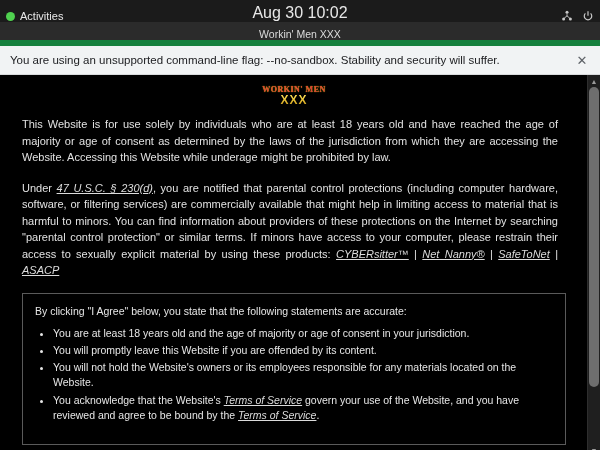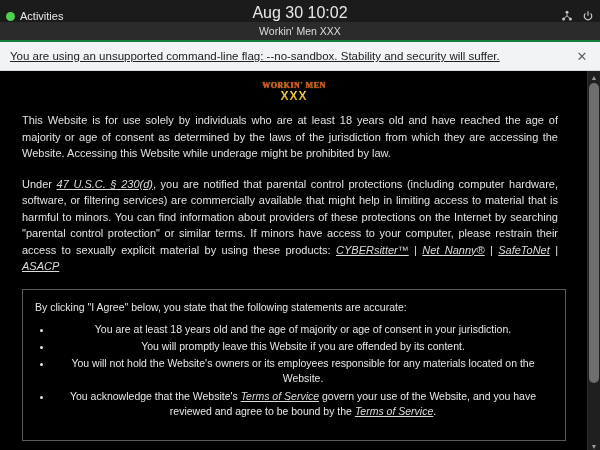--- a/index.html
+++ b/index.html
@@ -75,38 +75,38 @@
     opacity: .9;
   }
 
   
   .winbar {
     height: 18px;
     background: #2b2b2b;
     color: #dcdcdc;
     font-size: 10.5px;
     display: flex;
-    align-items: center;
+    align-items: flex-end;
     justify-content: center;
-    border-bottom: 2px solid #15803d;
+    border-bottom: 6px solid #15803d;
   }
 
   
   .infobar {
     height: 29px;
     background: #f1f3f4;
     color: #202124;
     font-size: 11.5px;
     display: flex;
     align-items: center;
     padding: 0 10px;
     box-sizing: border-box;
     border-bottom: 1px solid #d8dadc;
   }
-  .infobar-text { flex: 1; text-decoration: underline; }
+  .infobar-text { flex: 1; }
   .infobar-close {
     width: 16px; height: 16px;
     display: flex;
     align-items: center;
     justify-content: center;
     color: #5f6368;
     font-size: 13px;
     cursor: pointer;
   }
 
@@ -188,21 +188,21 @@
     font-size: 10.5px;
     line-height: 1.45;
   }
   .agreebox .lead {
     margin: 0 0 7px 0;
   }
   .agreebox ul {
     margin: 0 0 9px 0;
     padding-left: 18px;
   }
-  .agreebox li { margin-bottom: 2px; text-align: center; }
+  .agreebox li { margin-bottom: 2px; }
 
   
   .scrollbar {
     position: absolute;
     top: 0; right: 0;
     width: 12px;
     height: 100%;
     background: #1f1f1f;
     border-left: 1px solid #2e2e2e;
   }

